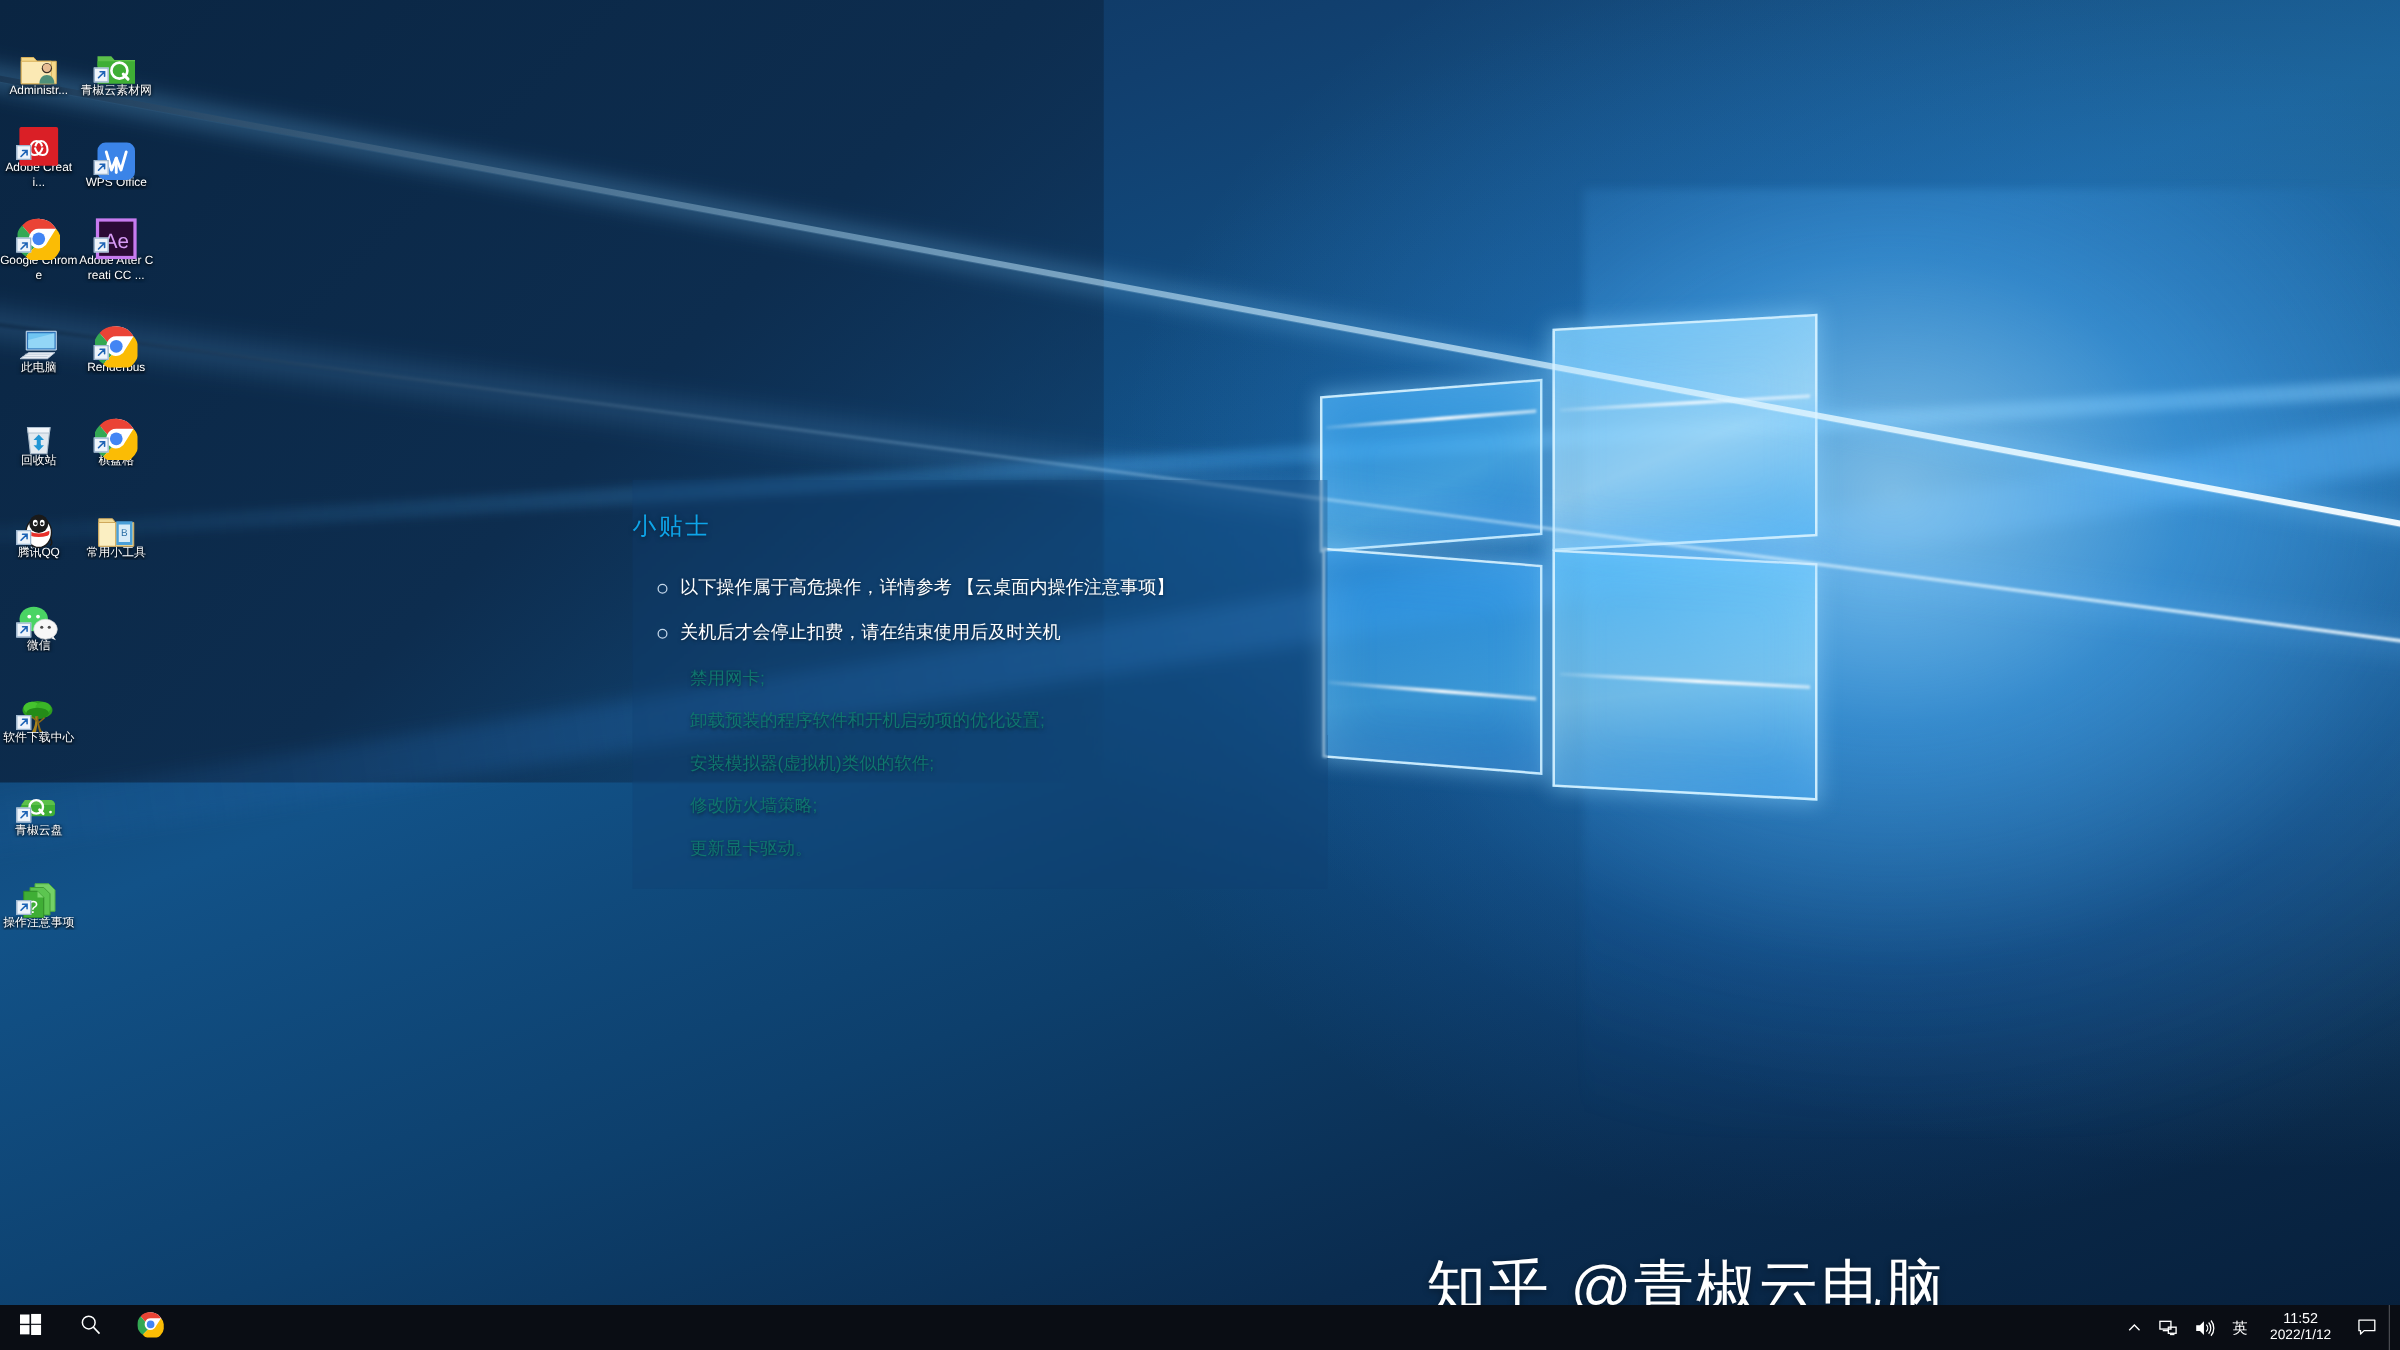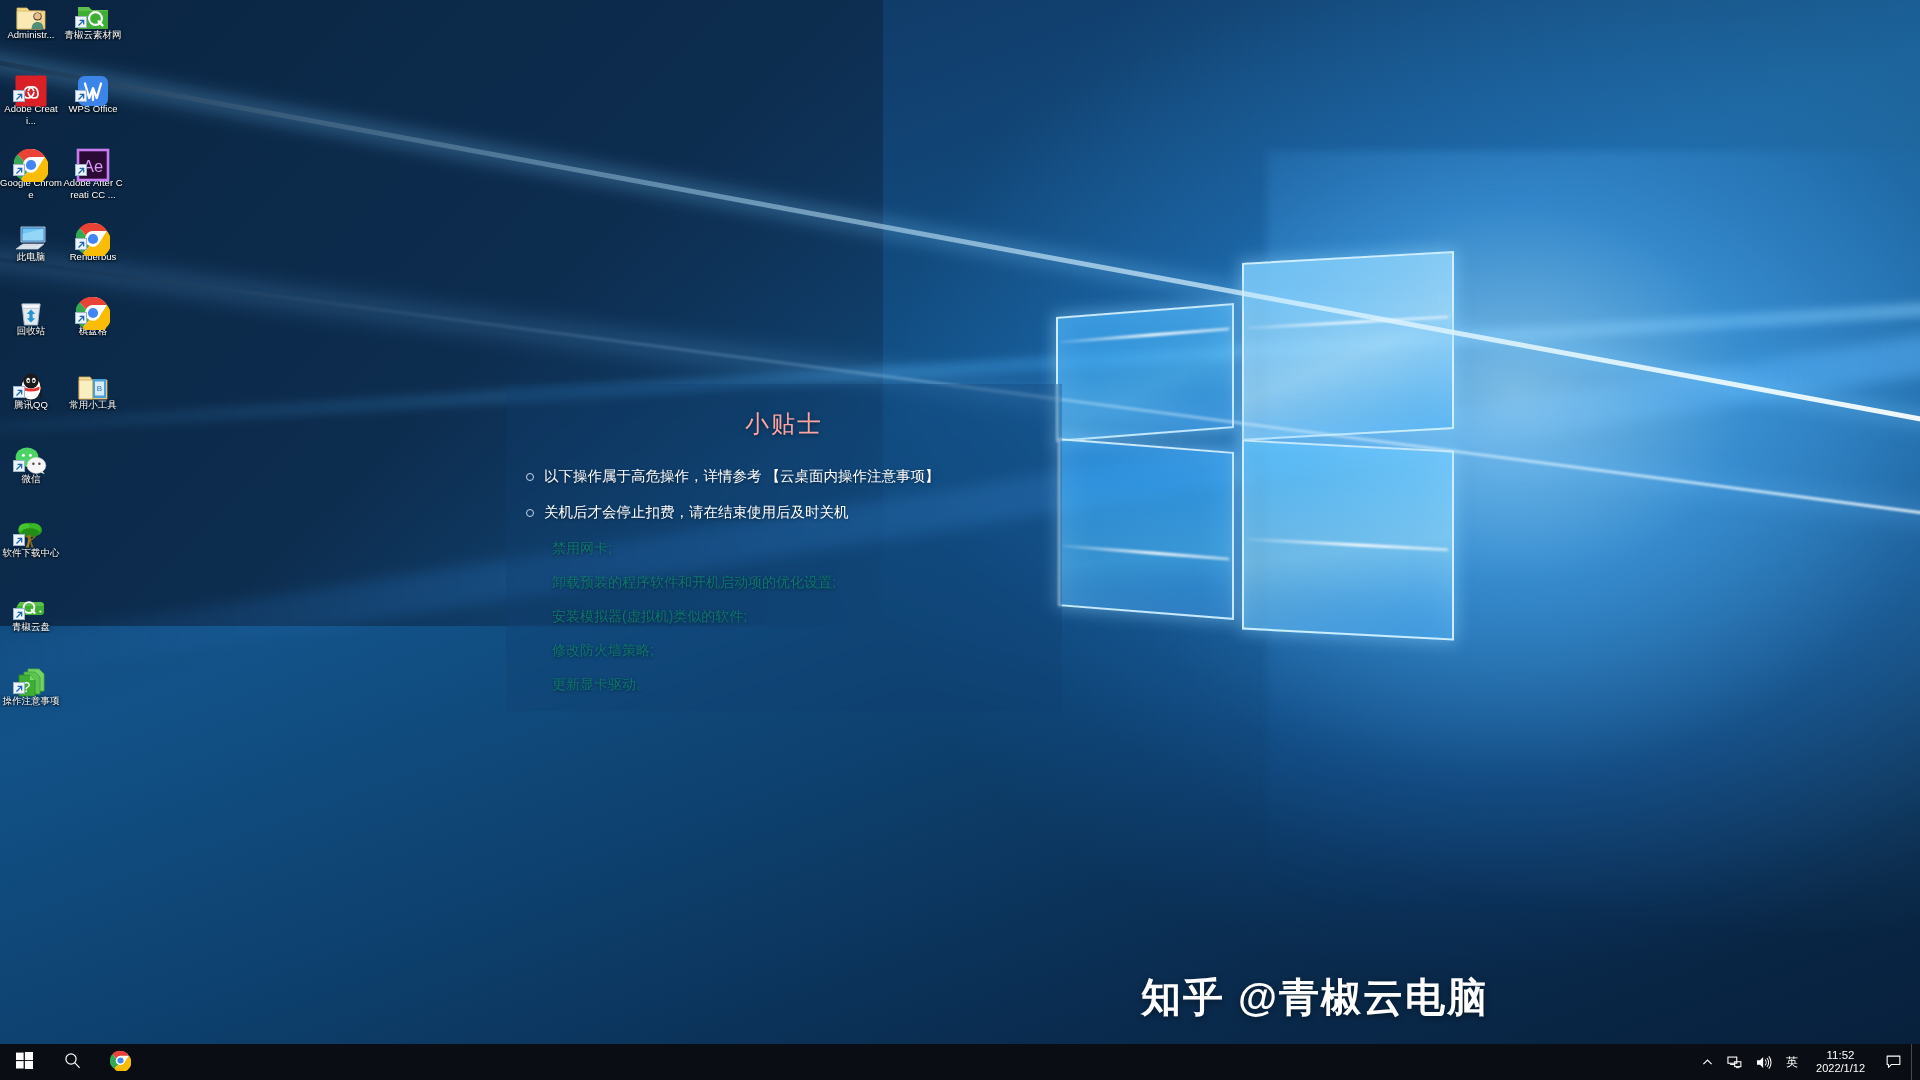--- a/index.html
+++ b/index.html
@@ -104,20 +104,21 @@
     grid-auto-rows:74px;
     column-gap:0; row-gap:0;
     width:132px;
   }
   .dicon {
     position:relative;
     width:62px;
     display:flex; flex-direction:column; align-items:center;
     padding-top:3px;
     cursor:default;
+    justify-content:flex-end;
   }
   .dicon-img {
     position:relative; width:34px; height:20px;
     display:flex; align-items:center; justify-content:center;
   }
   .dicon-label {
     margin-top:2px; width:62px; text-align:center;
     font-size:9.5px; line-height:11.5px; color:#fff;
     text-shadow:0 1px 2px rgba(0,0,0,0.95), 0 0 4px rgba(0,0,0,0.85);
     word-break:break-all; max-height:24px; overflow:hidden;
@@ -131,21 +132,21 @@
   }
   .shortcut-arrow svg { width:9px; height:9px; display:block; }
 
   
   #tips-panel {
     position:absolute; left:506px; top:384px; width:556px; height:327px;
     background:rgba(18,62,112,0.30);
     backdrop-filter:blur(1px);
   }
   #tips-title {
-    text-align:center; color:#fca5a5; font-size:24px; font-weight:400;
+    text-align:left; color:#0ea5e9; font-size:19px; font-weight:400;
     margin-top:24px; letter-spacing:2px;
     text-shadow:0 1px 4px rgba(0,0,0,0.55);
   }
   #tips-list { margin-top:26px; padding:0 18px 0 20px; }
   .tip-bullet-row {
     display:flex; align-items:flex-start; gap:10px;
     margin-bottom:16px;
   }
   .tip-bullet {
     flex:0 0 auto; width:8px; height:8px; border-radius:50%;
@@ -157,22 +158,22 @@
     font-family:"Liberation Sans","DejaVu Sans",sans-serif;
   }
   .tip-sub {
     color:#0f766e; font-size:14px; line-height:20px;
     margin:0 0 14px 26px;
     text-shadow:0 1px 3px rgba(0,0,0,0.5);
   }
 
   
   #watermark {
-    position:absolute; left:1141px; top:970px;
-    font-size:40px; color:#ffffff; font-weight:700;
+    position:absolute; left:1141px; top:998px;
+    font-size:48px; color:#ffffff; font-weight:400;
     letter-spacing:2px;
     text-shadow:0 2px 6px rgba(0,0,0,0.45);
     white-space:nowrap;
     font-family:"Liberation Sans","DejaVu Sans",sans-serif;
   }
 
   
   #taskbar {
     position:absolute; left:0; bottom:0; width:1920px; height:36px;
     background:#0a0d14;

